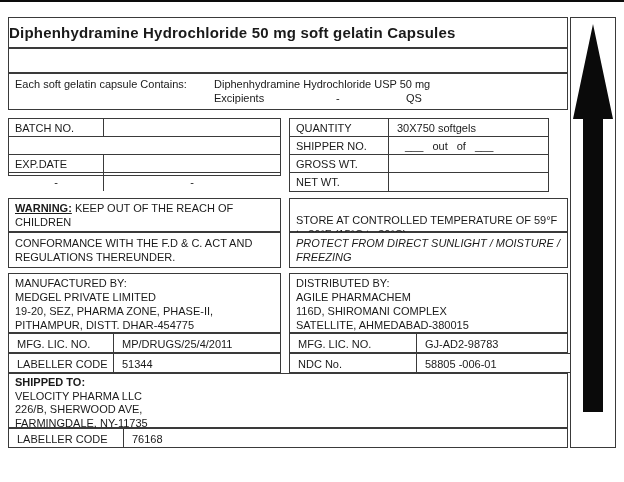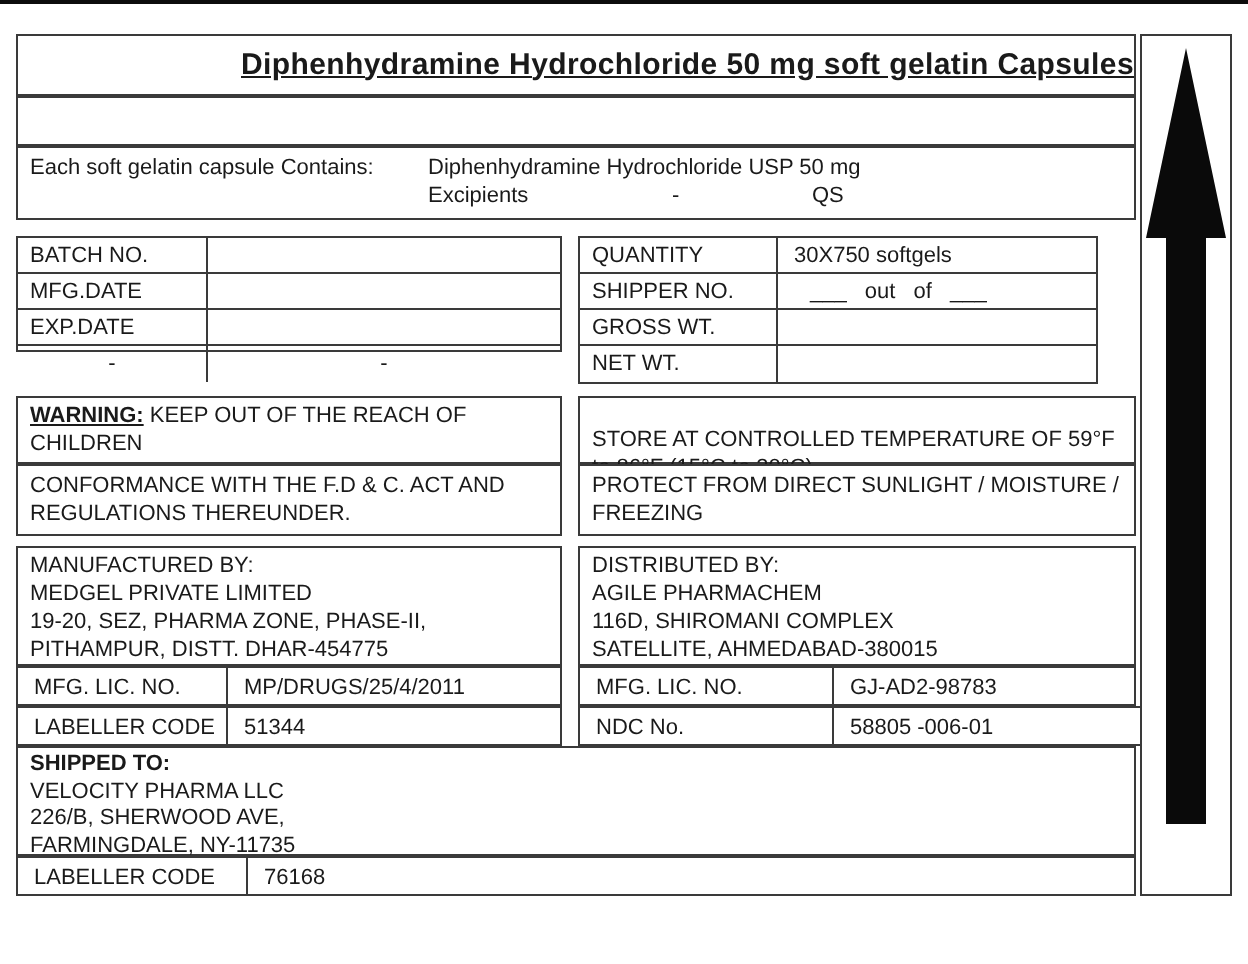--- a/index.html
+++ b/index.html
@@ -12,21 +12,21 @@
     font-family:"Liberation Sans","DejaVu Sans",sans-serif;
     color:var(--ink);
     -webkit-font-smoothing:antialiased;
   }
   .scan-line{position:absolute;left:0;top:0;width:624px;height:2px;background:#0c0c0c;}
   .sheet{position:absolute;left:8px;top:17px;width:560px;height:431px;}
   .box{
     position:absolute;box-sizing:border-box;border:1px solid var(--border);
     background:#fff;font-size:11px;line-height:14px;
   }
-  .title-box{left:0;top:0;width:560px;height:31px;display:flex;align-items:center;justify-content:flex-end;text-decoration:underline;}
+  .title-box{left:0;top:0;width:560px;height:31px;display:flex;align-items:center;justify-content:flex-start;}
   .title-box .t{font-size:15px;font-weight:bold;letter-spacing:.2px;}
   .blank-row{left:0;top:31px;width:560px;height:25px;}
   .contains-box{left:0;top:56px;width:560px;height:37px;display:flex;padding:3px 0 0 6px;}
   .contains-label{width:199px;font-weight:normal;font-size:11px;}
   .contains-value{flex:1;}
   .exc-name{display:inline-block;width:122px;}
   .exc-dash{display:inline-block;width:70px;}
 
   
   .mini-table{padding:0;}
@@ -37,21 +37,21 @@
   .batch-left{left:0;top:101px;width:273px;height:58px;}
   .batch-left .mini-label{width:95px;}
   .pack-right{left:281px;top:101px;width:260px;height:74px;}
   .pack-right .mini-label{width:99px;}
   .center{text-align:center;padding-left:0;}
   .spaced{word-spacing:6px;padding-left:16px;}
 
   .warn-left{left:0;top:181px;width:273px;height:34px;padding:2px 6px;}
   .warn-right{left:281px;top:181px;width:279px;height:34px;padding:14px 6px;}
   .conf-left{left:0;top:215px;width:273px;height:36px;padding:3px 6px;}
-  .prot-right{left:281px;top:215px;width:279px;height:36px;padding:3px 6px;}
+  .prot-right{left:281px;top:215px;width:279px;height:36px;padding:3px 6px;font-style:italic;}
   .warn-em{font-weight:bold;text-decoration:underline;}
 
   .addr{padding:2px 6px;}
   .addr .hd{font-weight:normal;}
   .mfr-addr{left:0;top:256px;width:273px;height:60px;}
   .dist-addr{left:281px;top:256px;width:279px;height:60px;}
 
   .kv-row{display:flex;box-sizing:border-box;}
   .kv-label{box-sizing:border-box;border-right:1px solid var(--border);padding:3px 0 0 8px;}
   .kv-value{flex:1;padding:3px 0 0 8px;}
@@ -94,21 +94,20 @@
       </div>
     </div>
   </div>
 
   <div class="box mini-table batch-left">
     <div class="mini-row">
       <div class="mini-label">BATCH NO.</div>
       <div class="mini-value"></div>
     </div>
     <div class="mini-row">
-      <div class="mini-label">MFG.DATE</div>
       <div class="mini-value"></div>
     </div>
     <div class="mini-row">
       <div class="mini-label">EXP.DATE</div>
       <div class="mini-value"></div>
     </div>
     <div class="mini-row">
       <div class="mini-label center">-</div>
       <div class="mini-value center">-</div>
     </div>

